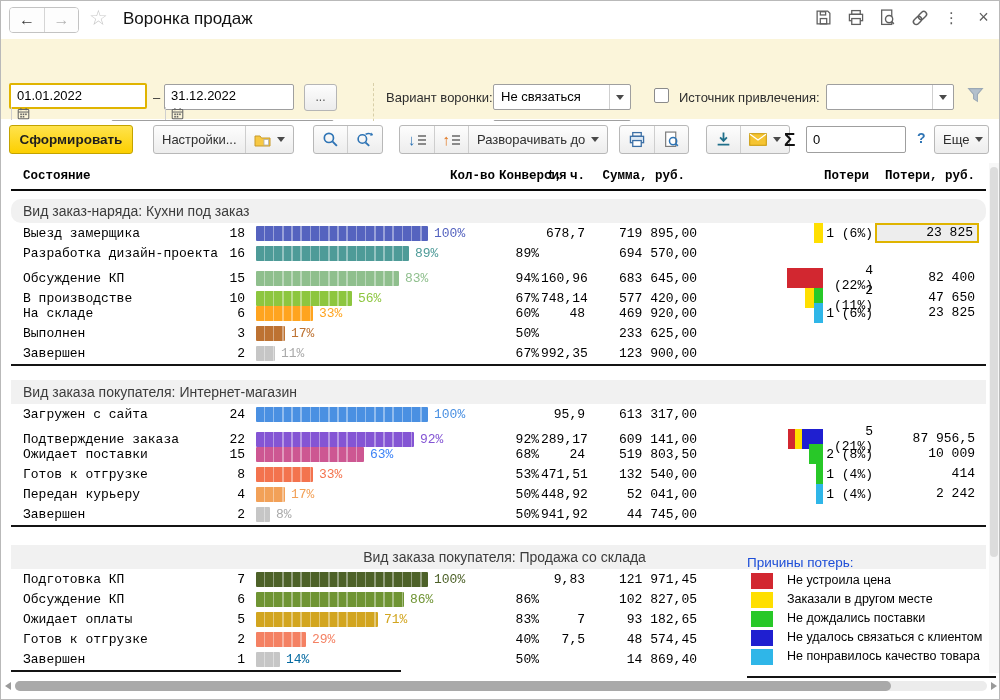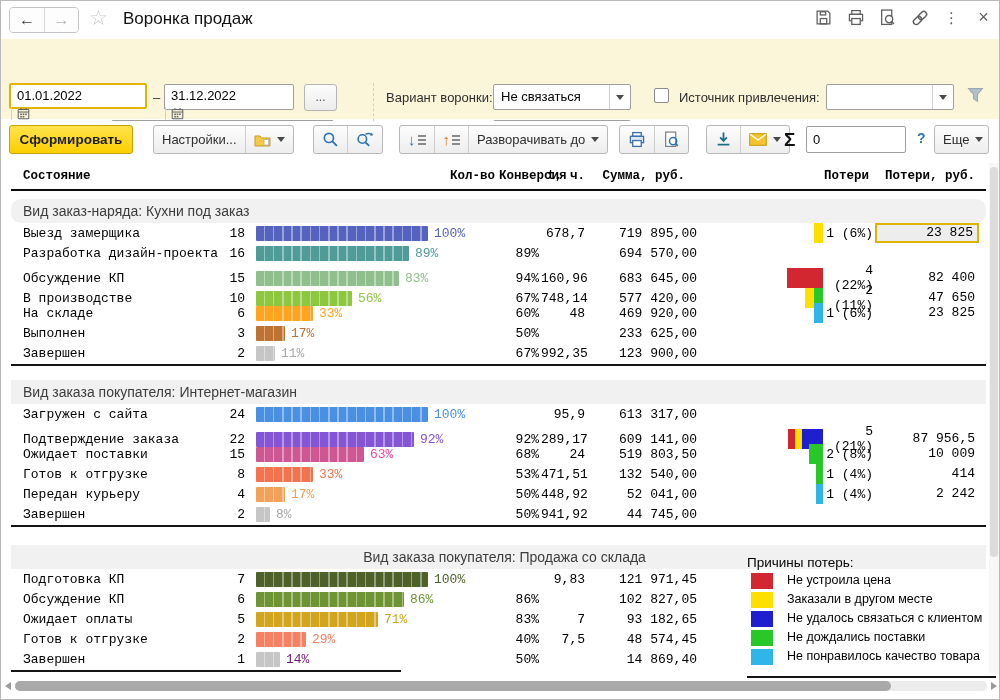--- a/index.html
+++ b/index.html
@@ -69,21 +69,21 @@
   .pctl { margin-left:6px; font-size:13px; }
   .c-loss { display:flex; justify-content:flex-end; align-items:stretch; height:20px; }
   .lblock { height:20px; }
   .c-losssum { text-align:right; padding-right:4px; height:20px; line-height:20px; }
   .c-losssum.sel { border:2px solid #dfb400; background:#ededed; line-height:16px; }
   .endline { border-top:2px solid #141414; margin-top:1px; }
   .endline.short { width:390px; }
 
   
   .legend { position:absolute; left:736px; top:392px; width:249px; border-bottom:2px solid #141414; padding-bottom:8px; }
-  .legend-title { font-size:13.5px; color:#000000; margin-bottom:3px; }
+  .legend-title { font-size:13.5px; color:#1d4ed8; margin-bottom:3px; }
   .legend-item { display:flex; height:19px; }
   .legend-item .sw { width:22px; height:16px; margin-left:4px; }
   .legend-item .lt { font-size:12.5px; margin-left:14px; white-space:nowrap; }
 
   
   .vscroll { position:absolute; left:988px; top:162px; width:10px; height:510px; background:#f7f7f7; }
   .vthumb { position:absolute; left:1px; top:4px; width:8px; height:390px; background:#dcdcdc; border-radius:4px; }
   .hscroll { position:absolute; left:0; top:677px; width:1000px; height:16px; display:flex; align-items:center; }
   .htrack { position:absolute; left:14px; right:14px; top:3px; height:10px; background:#ececec; border-radius:5px; }
   .hthumb { position:absolute; left:0; top:0; width:876px; height:10px; background:#a9a9a9; border-radius:5px; }
@@ -476,21 +476,21 @@
               <div class="lblock" style="width: 21px; background-color: rgb(31, 31, 208);"></div>
             </div>
             <div class="c-num">5 (21%)</div>
             <div class="c-losssum">87 956,5</div>
           </div>
           <div class="rgrid trow">
             <div class="c-state">Ожидает поставки</div>
             <div class="c-num">15</div>
             <div class="c-bar">
               <div class="bar" style="width: 108px; background-color: rgb(205, 87, 146);"></div>
-              <div class="pctl" style="color: #ec4899;">63%</div>
+              <div class="pctl" style="color: #3b82f6;">63%</div>
             </div>
             <div class="c-num">68%</div>
             <div class="c-num">24</div>
             <div class="c-num">519 803,50</div>
             <div class="c-loss">
               <div class="lblock" style="width: 14px; background-color: rgb(40, 200, 40);"></div>
             </div>
             <div class="c-num">2 (8%)</div>
             <div class="c-losssum">10 009</div>
           </div>
@@ -598,21 +598,21 @@
             <div class="c-num">48 574,45</div>
             <div class="c-loss"></div>
             <div class="c-num"></div>
             <div class="c-losssum"></div>
           </div>
           <div class="rgrid trow">
             <div class="c-state">Завершен</div>
             <div class="c-num">1</div>
             <div class="c-bar">
               <div class="bar" style="width: 24px; background-color: rgb(198, 198, 198);"></div>
-              <div class="pctl" style="color: #701a75;">14%</div>
+              <div class="pctl" style="color: #0369a1;">14%</div>
             </div>
             <div class="c-num">50%</div>
             <div class="c-num"></div>
             <div class="c-num">14 869,40</div>
             <div class="c-loss"></div>
             <div class="c-num"></div>
             <div class="c-losssum"></div>
           </div>
           <div class="endline short"></div>
         </div>
@@ -623,26 +623,26 @@
       <div id="legend-items">
           <div class="legend-item">
             <div class="sw" style="background-color: rgb(210, 39, 48);"></div>
             <div class="lt">Не устроила цена</div>
           </div>
           <div class="legend-item">
             <div class="sw" style="background-color: rgb(255, 223, 0);"></div>
             <div class="lt">Заказали в другом месте</div>
           </div>
           <div class="legend-item">
+            <div class="sw" style="background-color: rgb(40, 200, 40);"></div>
+            <div class="lt">Не дождались поставки</div>
+          </div>
+          <div class="legend-item">
             <div class="sw" style="background-color: rgb(31, 31, 208);"></div>
             <div class="lt">Не удалось связаться с клиентом</div>
-          </div>
-          <div class="legend-item">
-            <div class="sw" style="background-color: rgb(40, 200, 40);"></div>
-            <div class="lt">Не дождались поставки</div>
           </div>
           <div class="legend-item">
             <div class="sw" style="background-color: rgb(47, 182, 232);"></div>
             <div class="lt">Не понравилось качество товара</div>
           </div>
         </div>
     </div>
   </div>
 
   <div class="vscroll">

